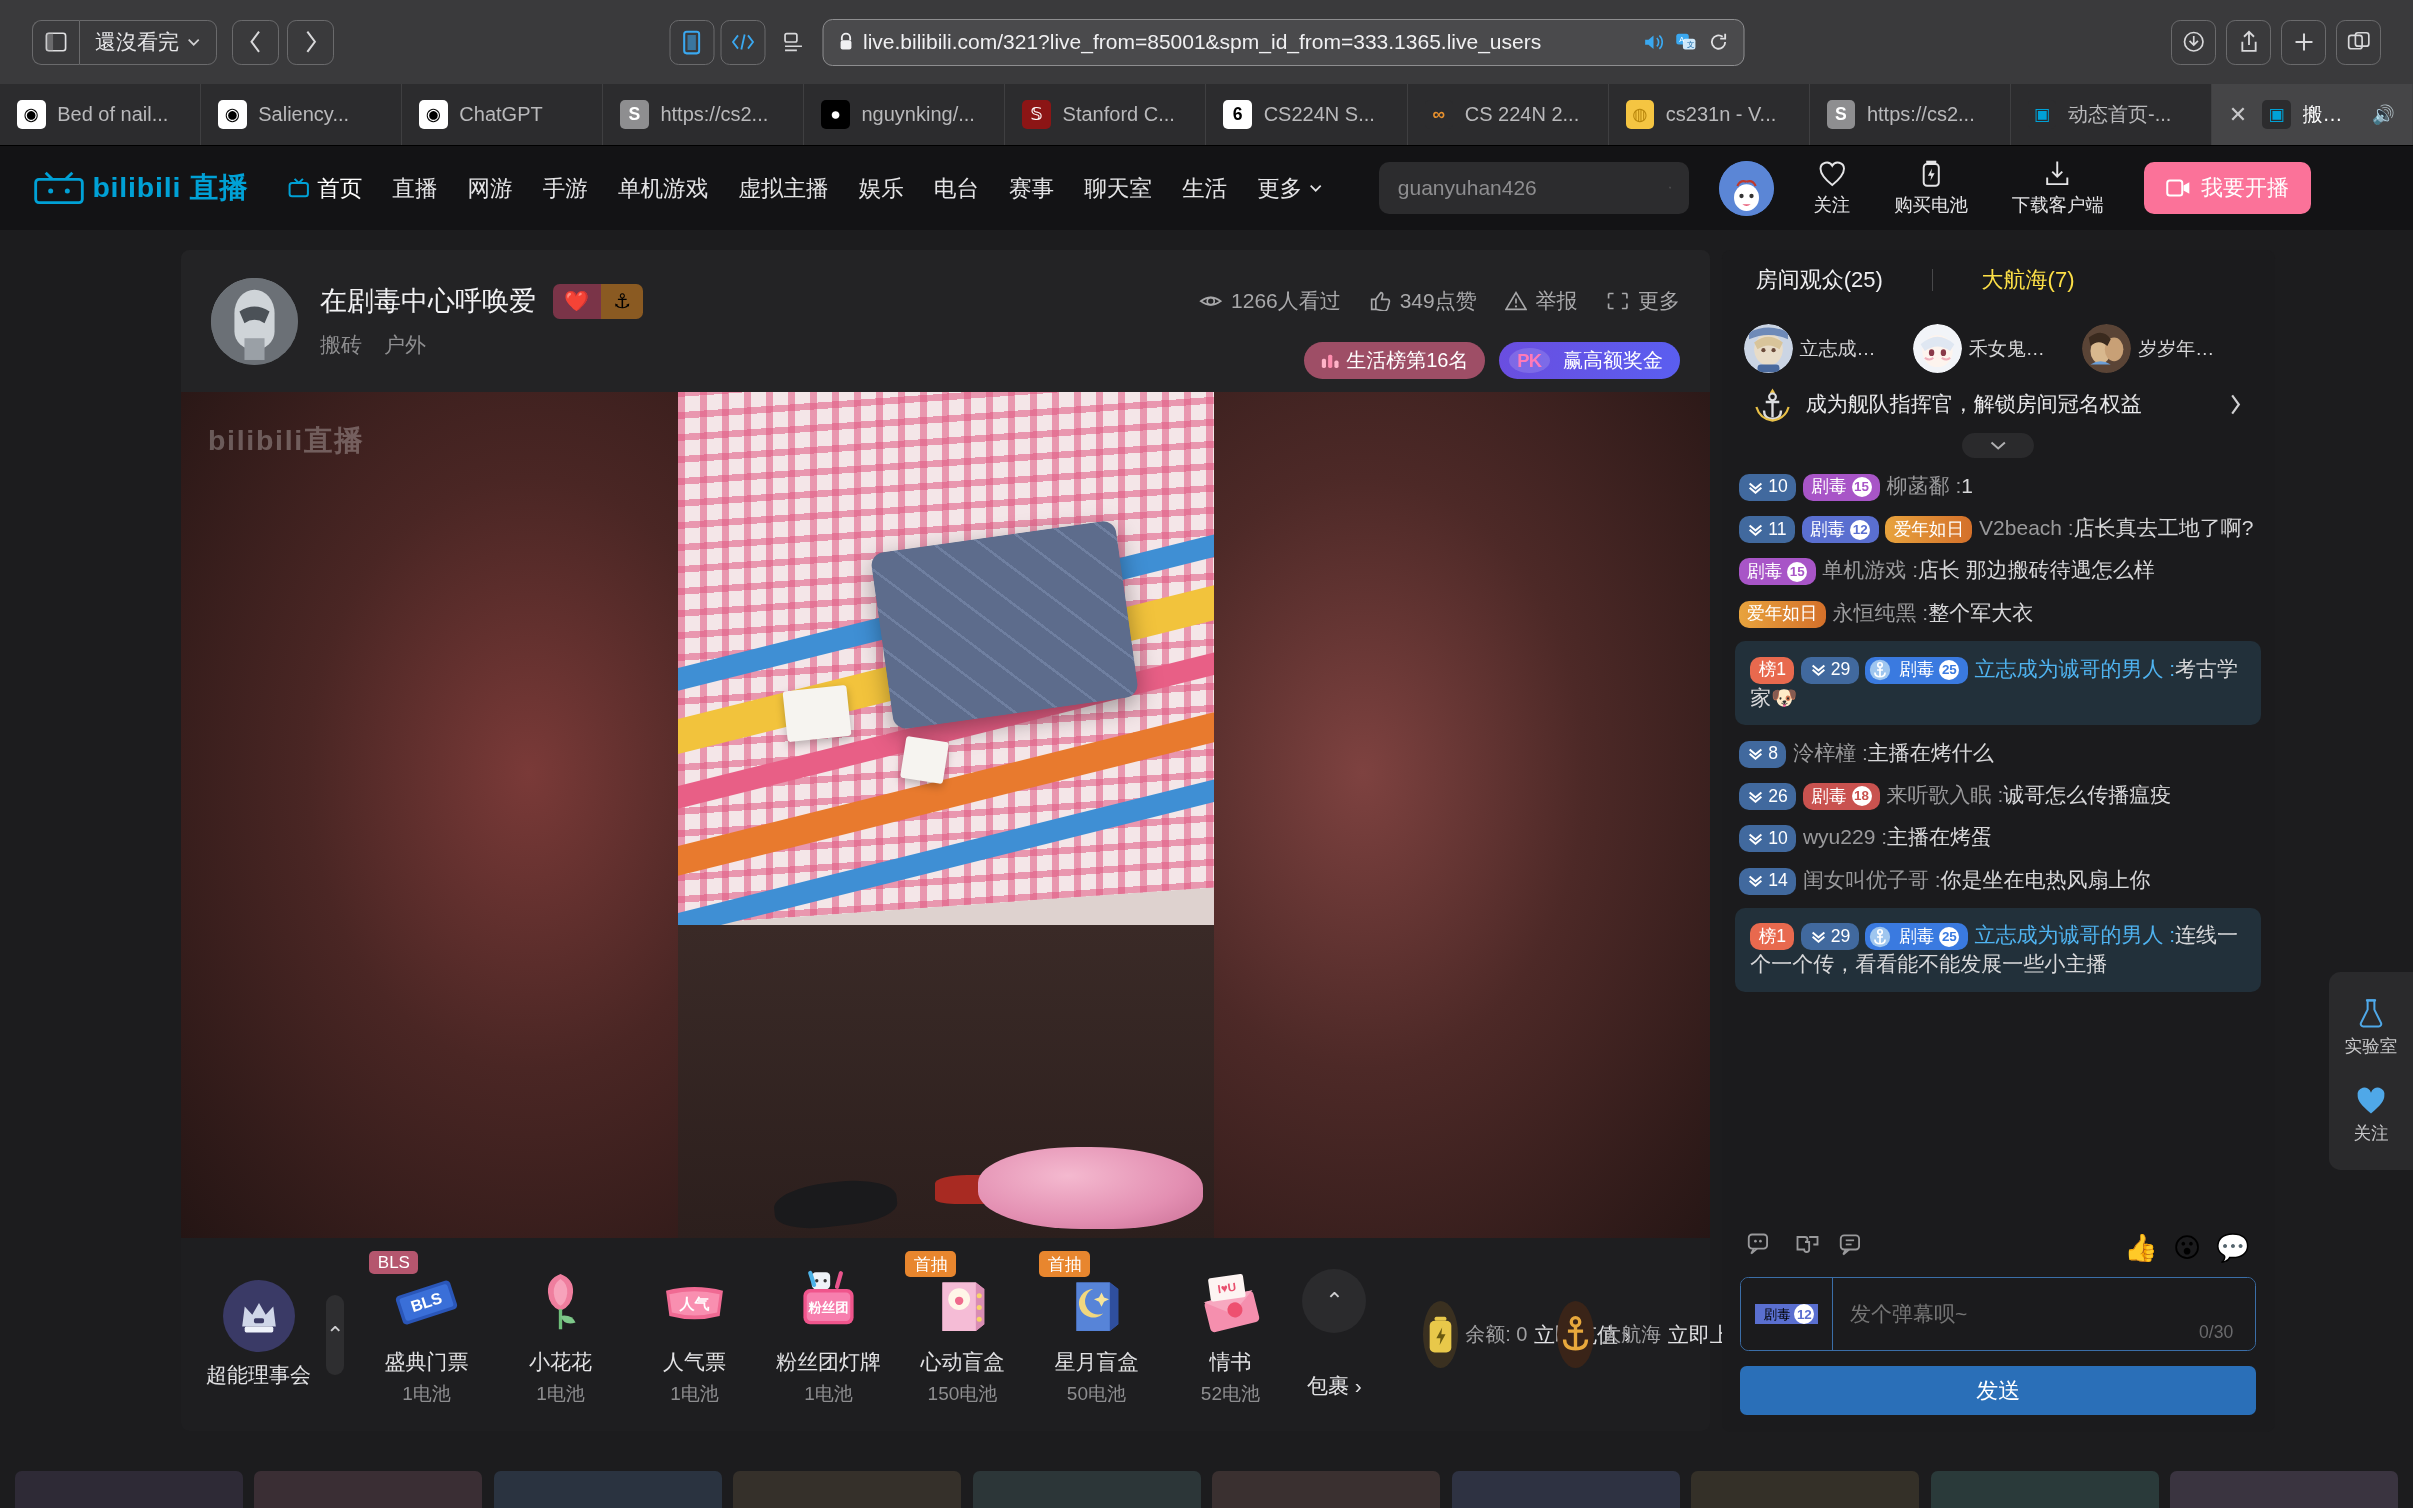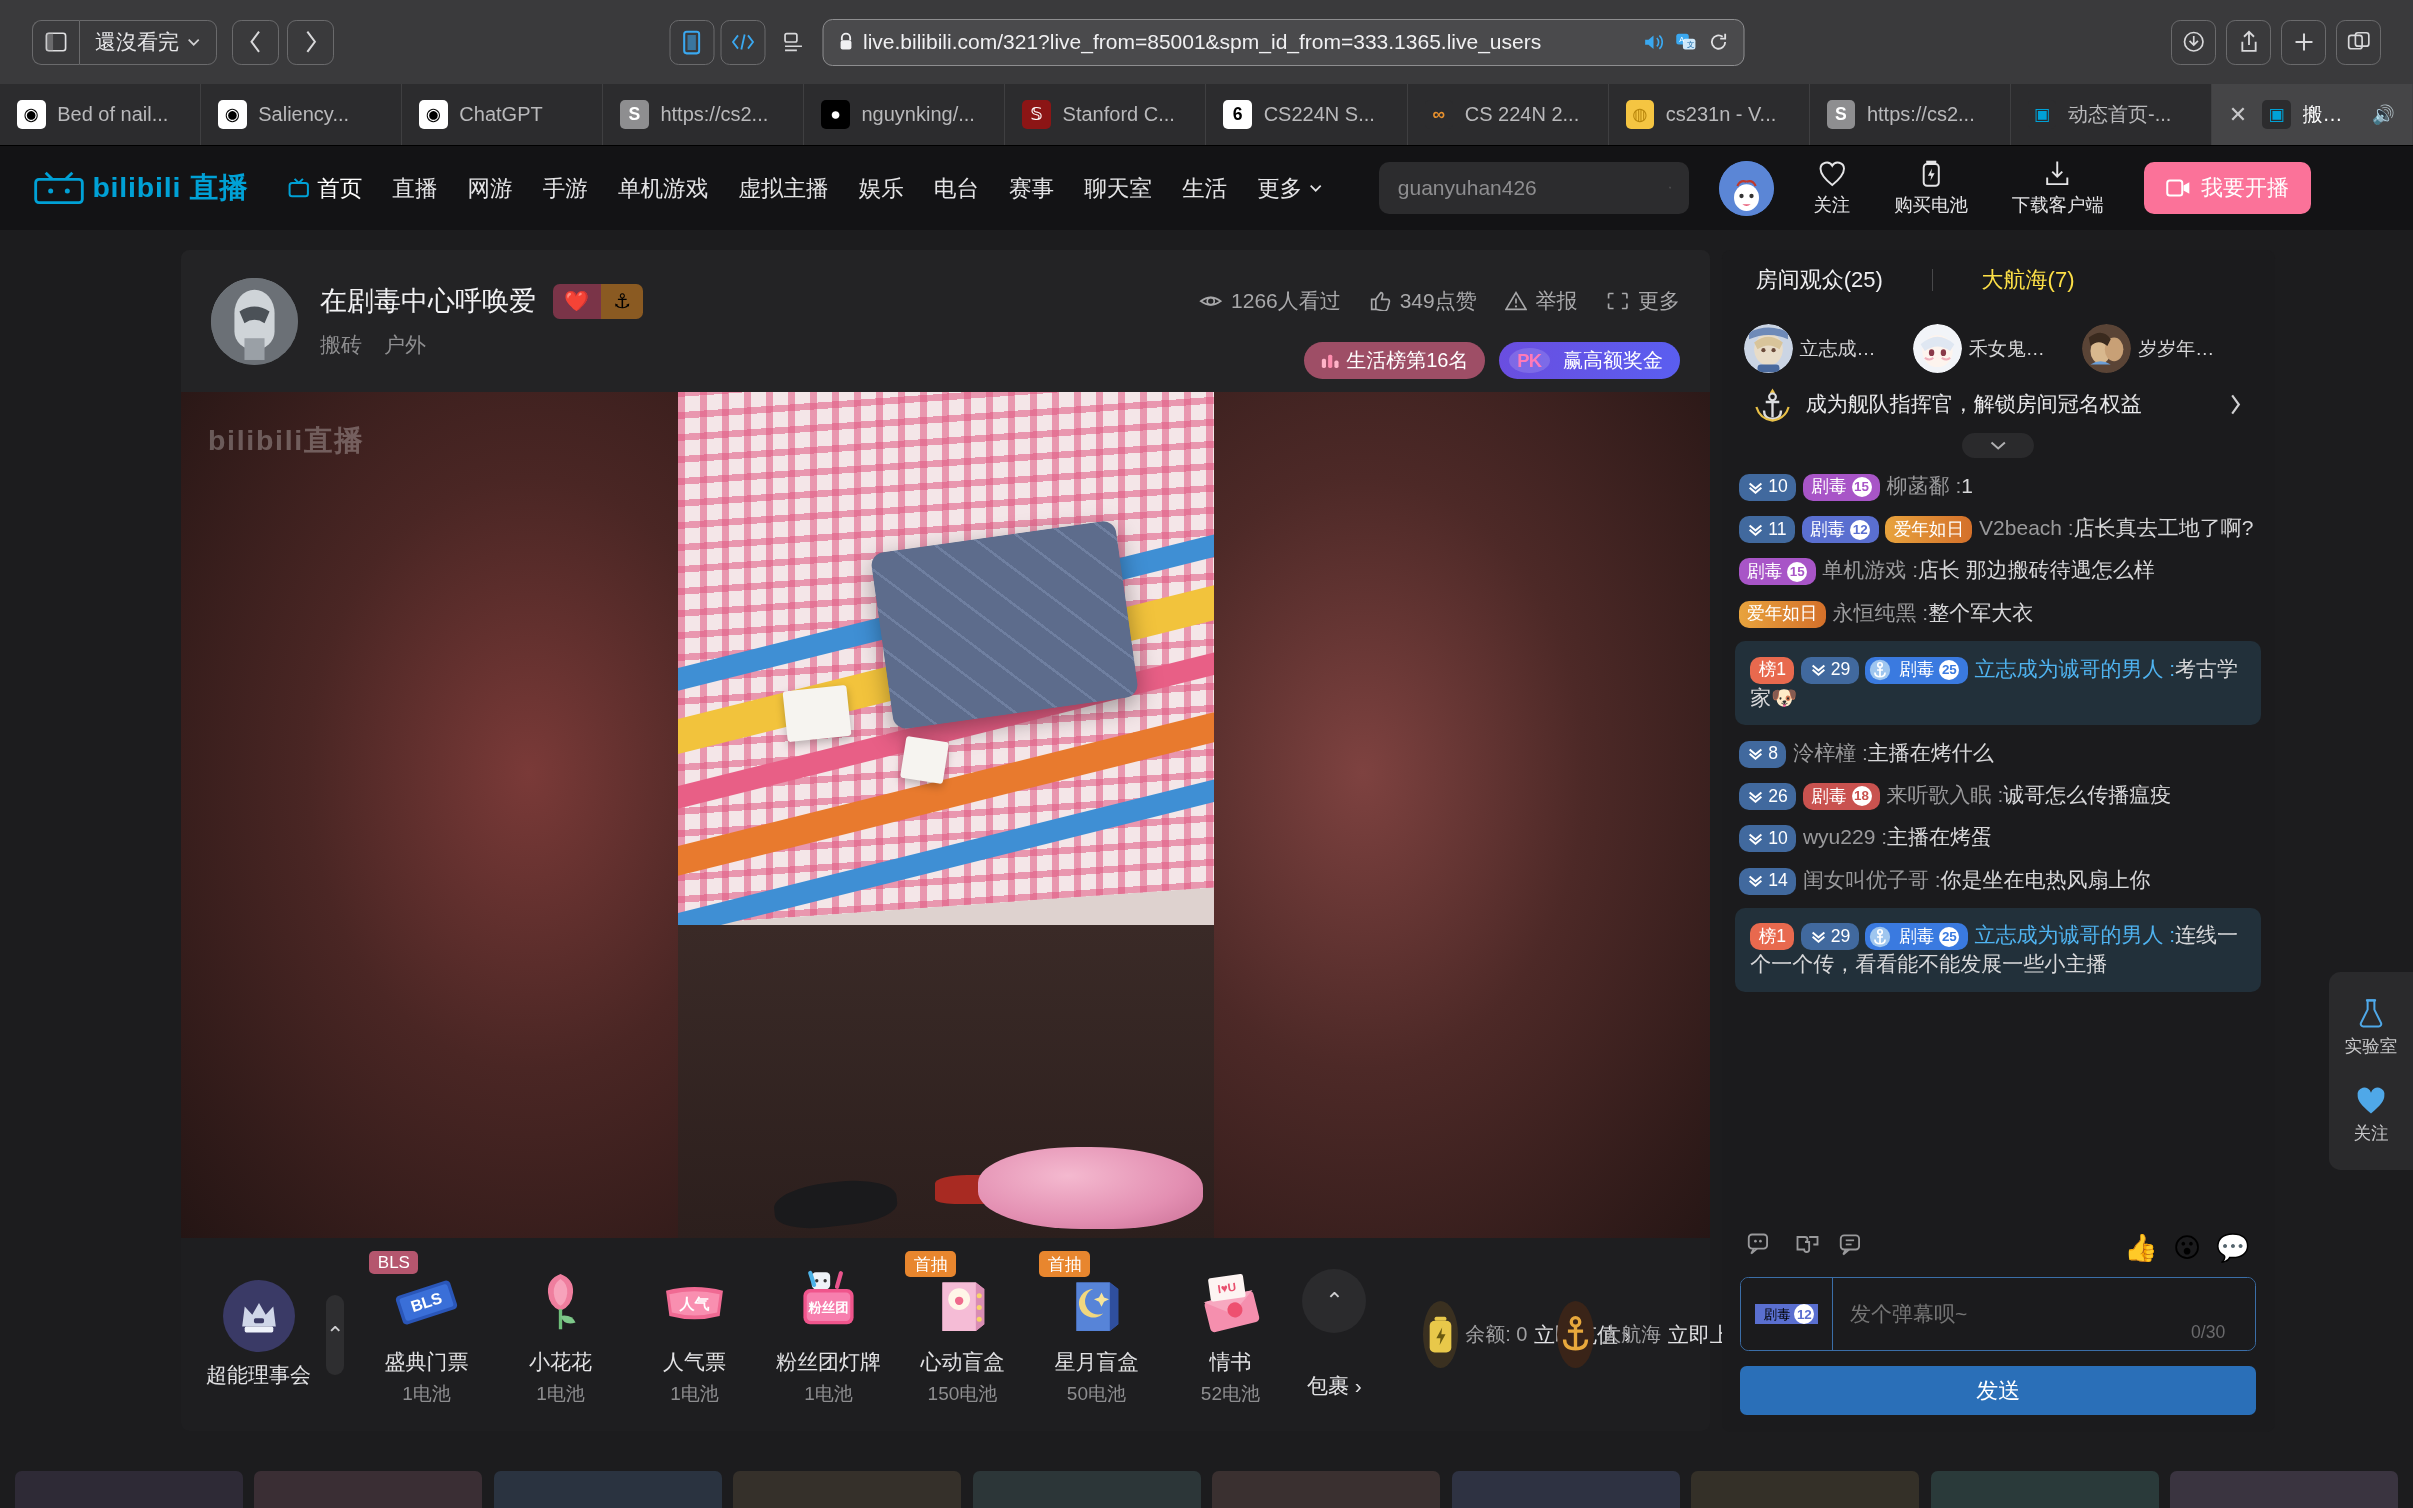--- a/index.html
+++ b/index.html
@@ -330,21 +330,21 @@
   #chat-medal {
     width: 92px; display: flex; align-items: center; justify-content: center;
     background: #1b1b1d; border-right: 1.7px solid #3b6ea8;
   }
   #chat-input-box { flex: 1; position: relative; background: #1b1b1d; }
   #chat-input {
     width: 100%; height: 100%; background: transparent; border: none; outline: none;
     color: #7a7a7c; font-size: 21px; padding: 0 17px; font-family: inherit;
   }
   #chat-counter {
-    position: absolute; right: 30px; bottom: 6.7px; color: #6a6a6c; font-size: 17.6px;
+    position: absolute; right: 22px; bottom: 6.7px; color: #6a6a6c; font-size: 17.6px;
   }
   #send-btn {
     margin: 15px 18.4px 17px; height: 49px; background: #2a6fb8; color: #fff;
     border-radius: 6.7px; display: flex; align-items: center; justify-content: center;
     font-size: 22px; cursor: pointer;
   }
 
   
   #right-rail {
     position: absolute; right: 0; top: 972px; width: 84px;

